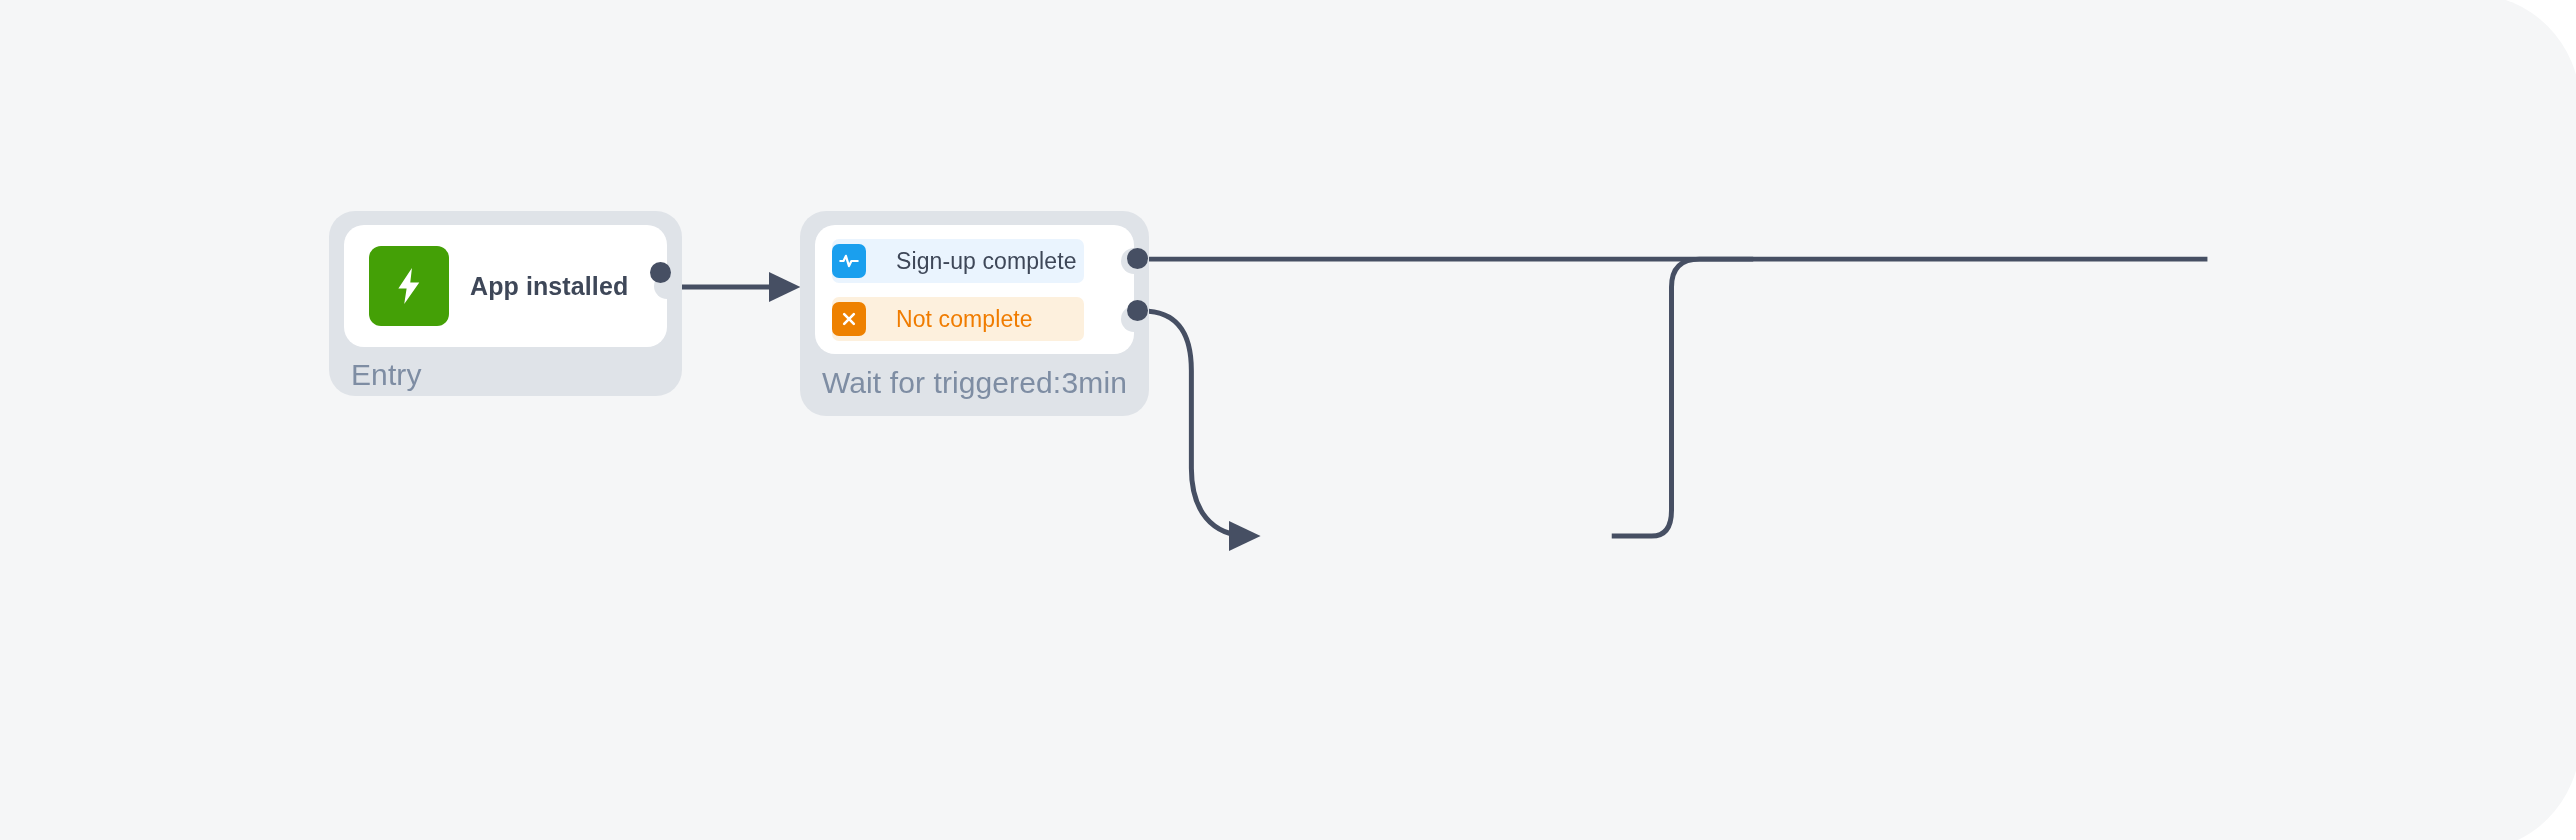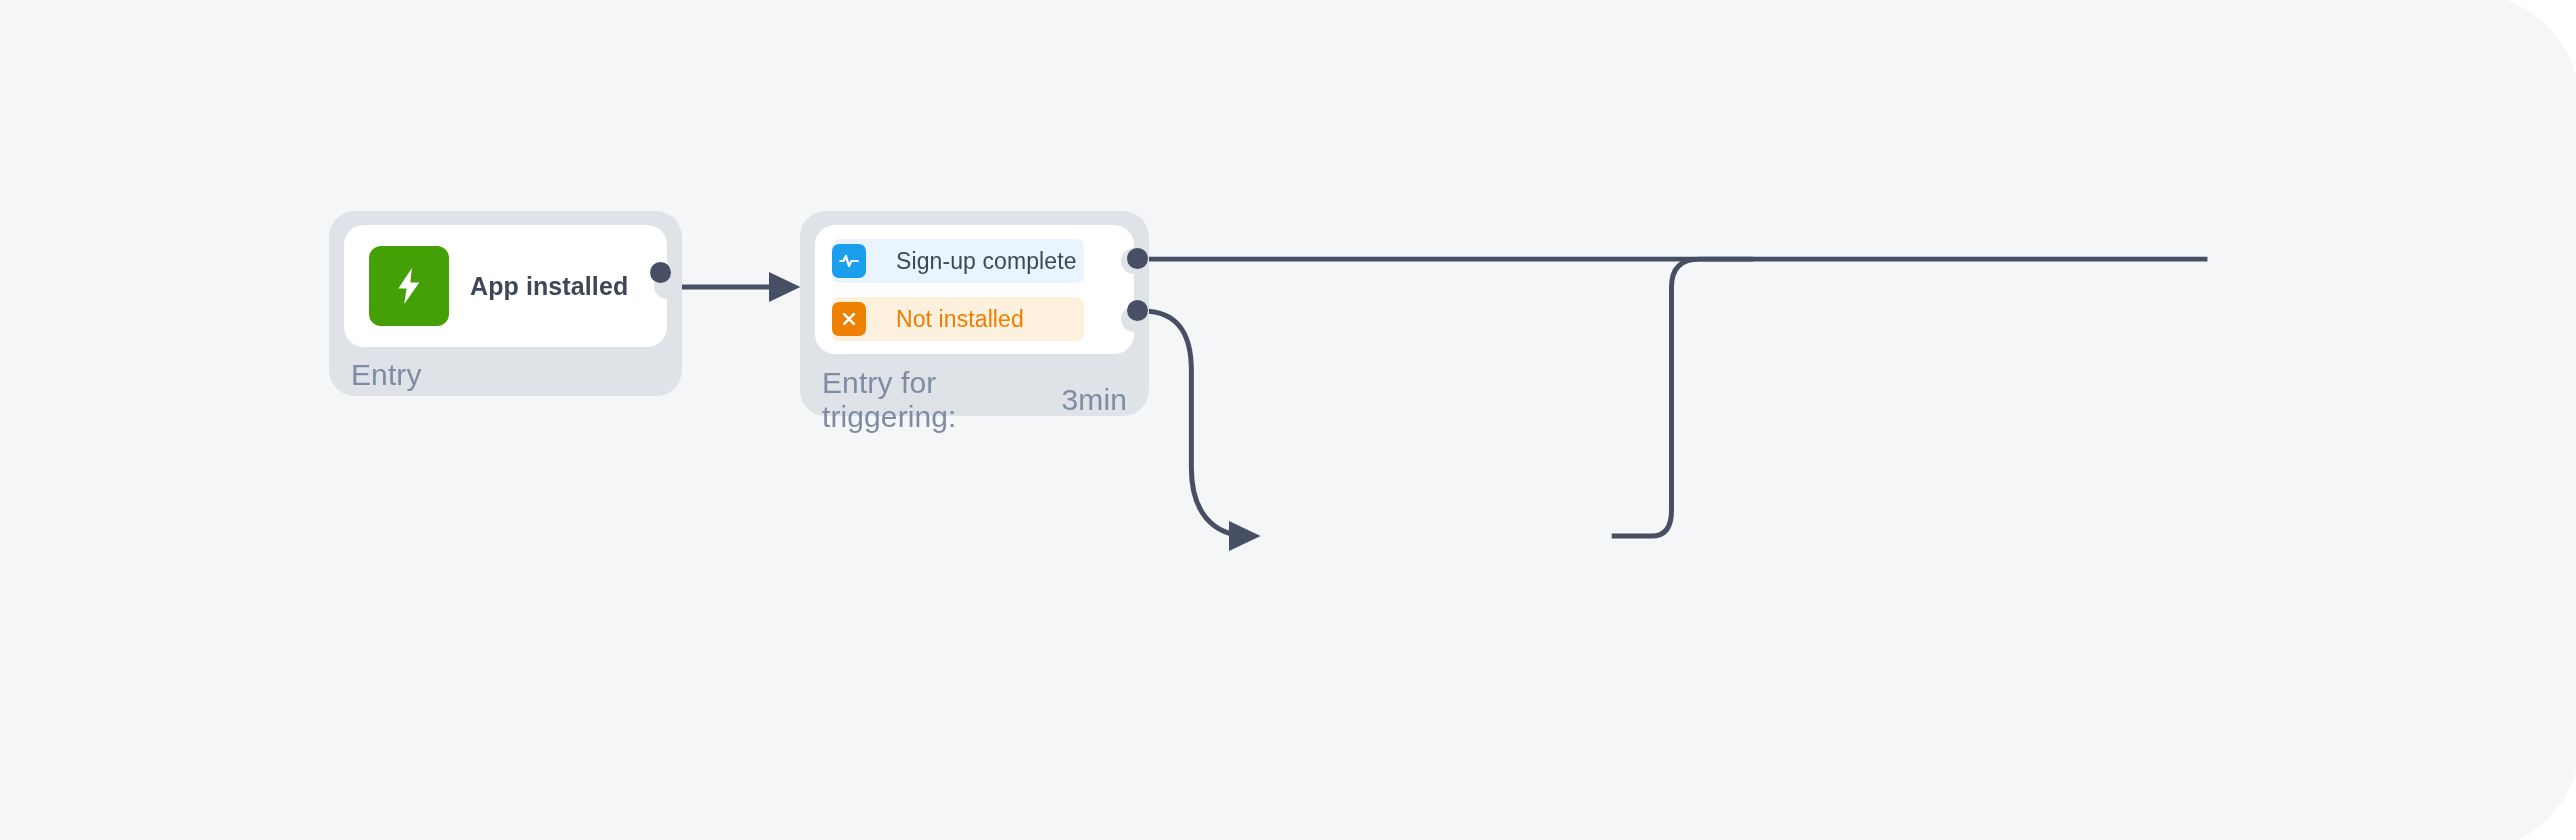--- a/index.html
+++ b/index.html
@@ -185,30 +185,30 @@
         </div>
         <span class="status-label" style="color:#3e4758;">Sign-up complete</span>
       </div>
 
       <div class="status-row" style="left:17px; top:72px; width:252px; height:44px; background:#fdf0dd;">
         <div class="tile-sm" style="background:#ee8100;">
           <svg width="20" height="20" viewBox="0 0 24 24" aria-hidden="true">
             <path d="M6.2 6.2 L17.8 17.8 M17.8 6.2 L6.2 17.8" stroke="#ffffff" stroke-width="3.1" stroke-linecap="round"></path>
           </svg>
         </div>
-        <span class="status-label" style="color:#f07c00;">Not installed</span>
+        <span class="status-label" style="color:#f07c00;">Not complete</span>
       </div>
 
       <div class="notch" style="right:-13px; top:23px;"></div>
       <div class="notch" style="right:-13px; top:81px;"></div>
     </div>
 
     <div class="port-dot" style="left:327px; top:37px;"></div>
     <div class="port-dot" style="left:327px; top:89px;"></div>
 
     <div class="node-footer" style="top:155px; padding:0 22px;">
-      <span>Entry for triggering:</span>
+      <span>Wait for triggered:</span>
       <span>3min</span>
     </div>
   </div>
 
 </div>
 
 
 </body></html>

